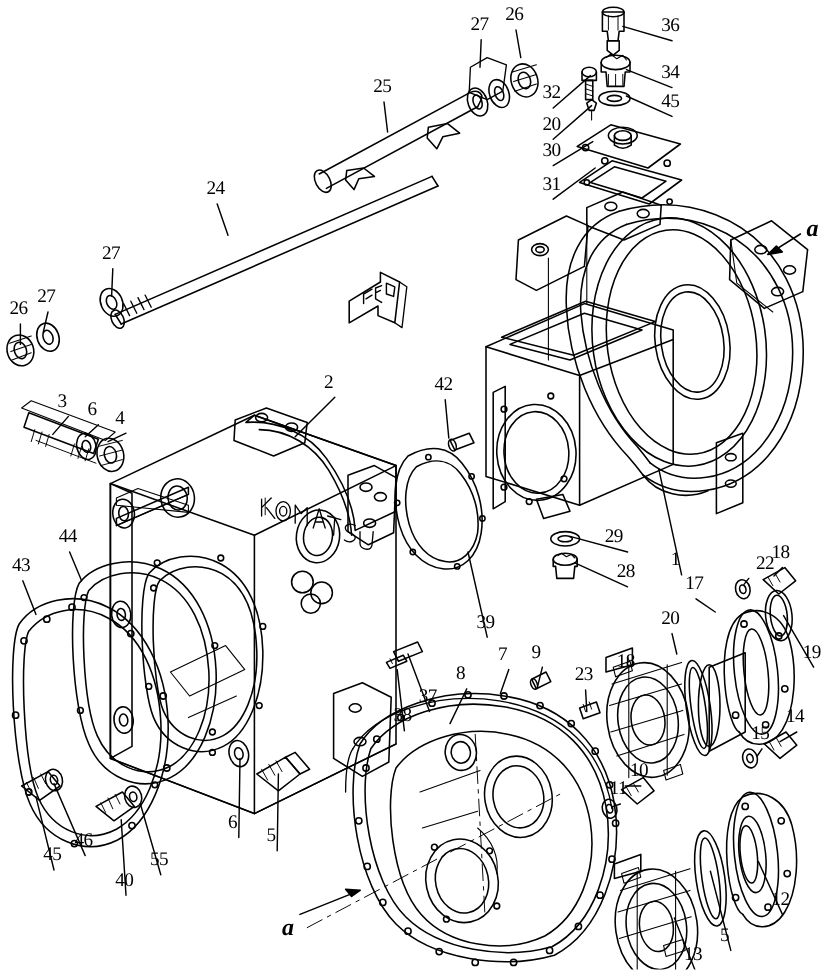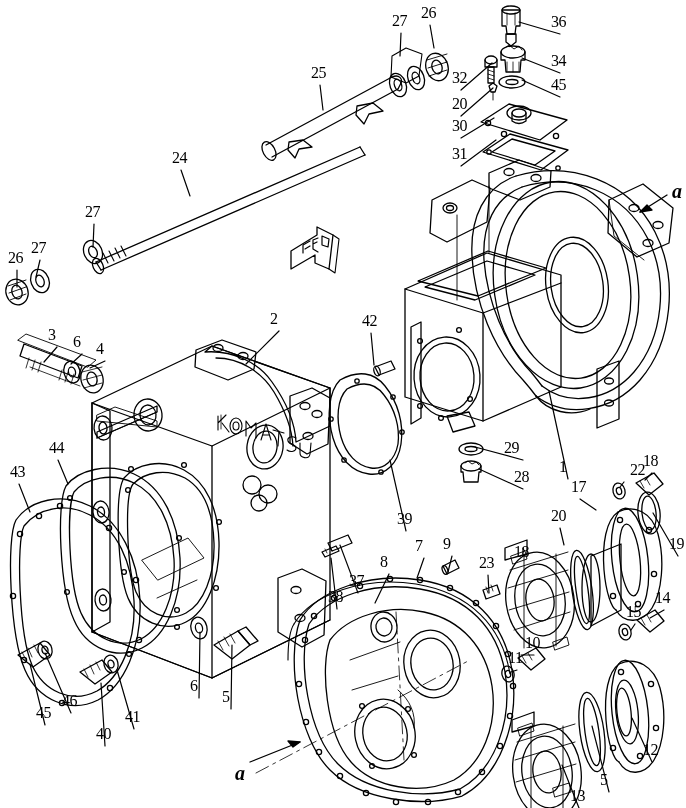--- a/index.html
+++ b/index.html
@@ -715,21 +715,21 @@
       <div class="cal" style="left: 452px; top: 70px;">32</div>
       <div class="cal" style="left: 452px; top: 96px;">20</div>
       <div class="cal" style="left: 551px; top: 53px; text-align: center;">34</div>
       <div class="cal" style="left: 551px; top: 77px;">45</div>
       <div class="cal" style="left: 551px; top: 14px;">36</div>
       <div class="cal" style="left: 349px; top: 573px;">37</div>
       <div class="cal" style="left: 328px; top: 589px;">38</div>
       <div class="cal" style="left: 397px; top: 511px;">39</div>
       <div class="cal" style="left: 362px; top: 313px;">42</div>
       <div class="cal" style="left: 96px; top: 726px; text-align: center;">40</div>
-      <div class="cal" style="left: 125px; top: 709px;">41</div>
+      <div class="cal" style="left: 125px; top: 709px;">55</div>
       <div class="cal" style="left: 10px; top: 464px;">43</div>
       <div class="cal" style="left: 49px; top: 440px;">44</div>
       <div class="cal" style="left: 36px; top: 705px;">45</div>
       <div class="cal" style="left: 62px; top: 693px;">46</div>
       <div class="cal lower" style="left: 672px; top: 181px;">a</div>
       <div class="cal lower" style="left: 235px; top: 763px;">a</div>
     </div>
 
 </div>
 

